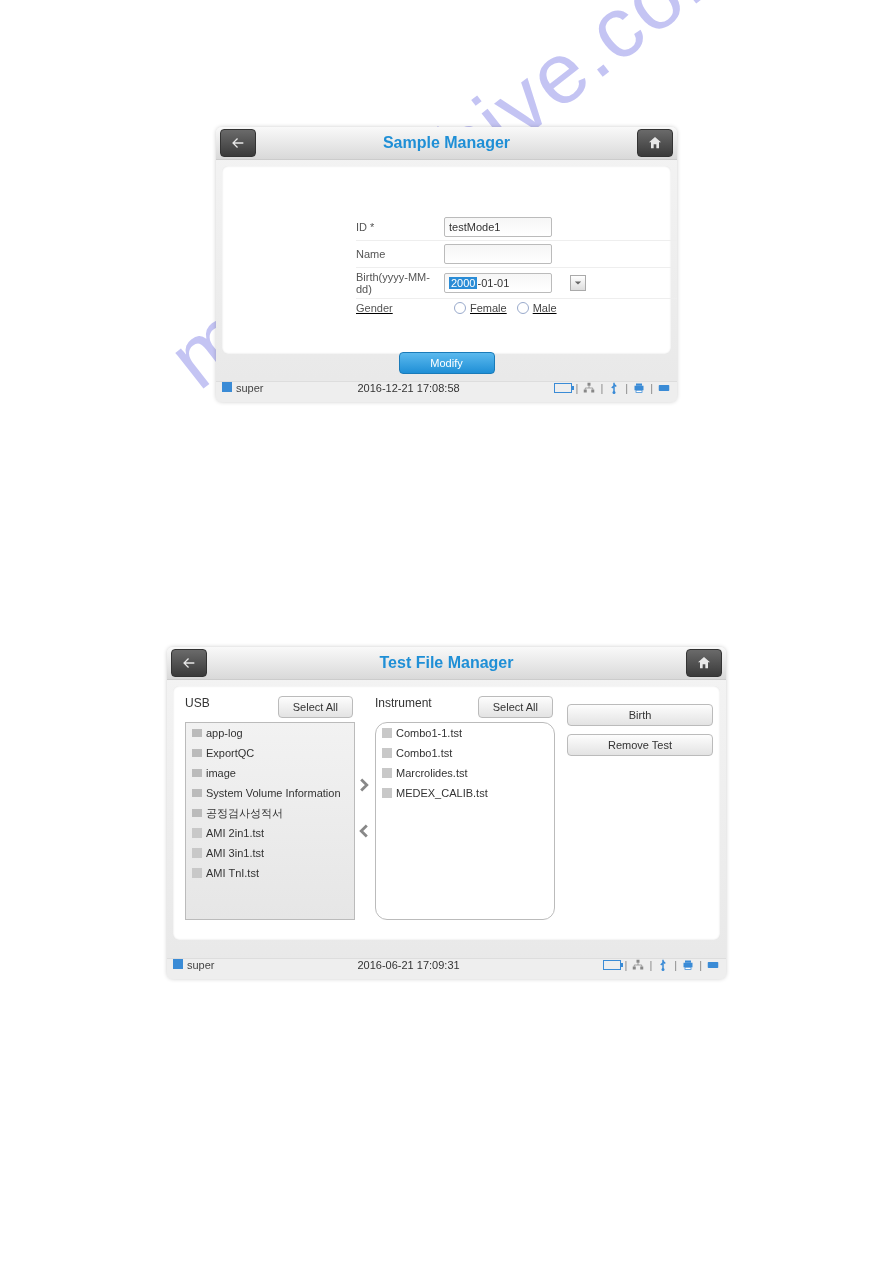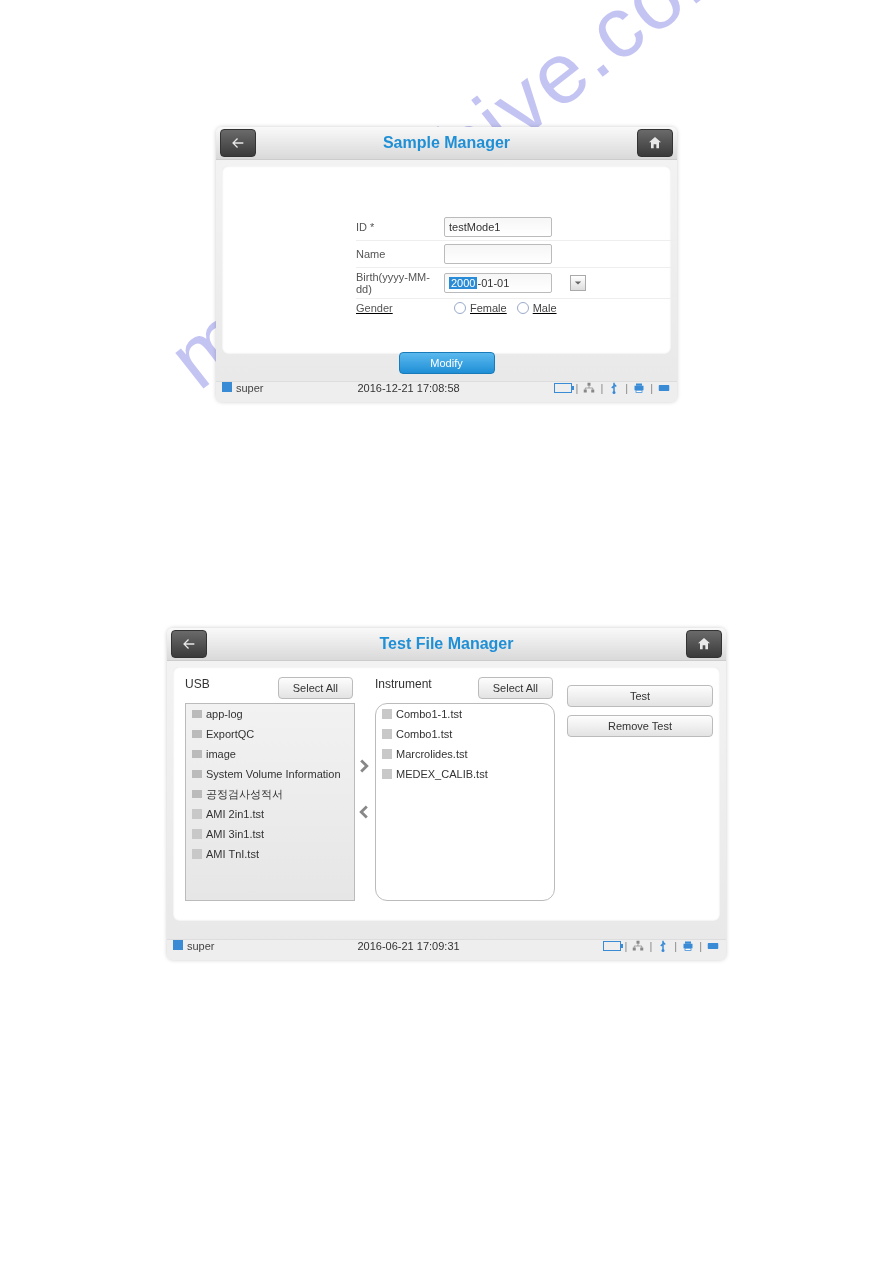--- a/index.html
+++ b/index.html
@@ -13,21 +13,21 @@
     position: relative;
   }
   .window {
     position: absolute;
     border-radius: 6px;
     box-shadow: 0 0 4px rgba(0,0,0,0.2);
     background: linear-gradient(#f4f4f4,#e8e8e8);
     overflow: hidden;
   }
   .window.w1 { left: 216px; top: 127px; width: 461px; height: 275px; }
-  .window.w2 { left: 167px; top: 628px; width: 559px; height: 332px; }
+  .window.w2 { left: 167px; top: 647px; width: 559px; height: 332px; }
 
   .titlebar {
     height: 32px;
     background: linear-gradient(#f9f9f9,#d9d9d9);
     display: flex;
     align-items: center;
     justify-content: space-between;
     padding: 0 4px;
     border-bottom: 1px solid #ccc;
   }
@@ -396,21 +396,21 @@
             </div>
             <div class="list-item">
               <span class="file-icon"></span>
               <span>MEDEX_CALIB.tst</span>
             </div>
           </div>
       </div>
 
       <div class="right-actions">
         <div style="height:26px;"></div>
-        <div class="gray-btn">Test</div>
+        <div class="gray-btn">Birth</div>
         <div class="gray-btn">Remove Test</div>
       </div>
     </div>
   </div>
 
   <div class="statusbar">
     <span class="user-icon"></span>
     <span>super</span>
     <span class="status-center">2016-06-21 17:09:31</span>
     <span class="status-icons">

